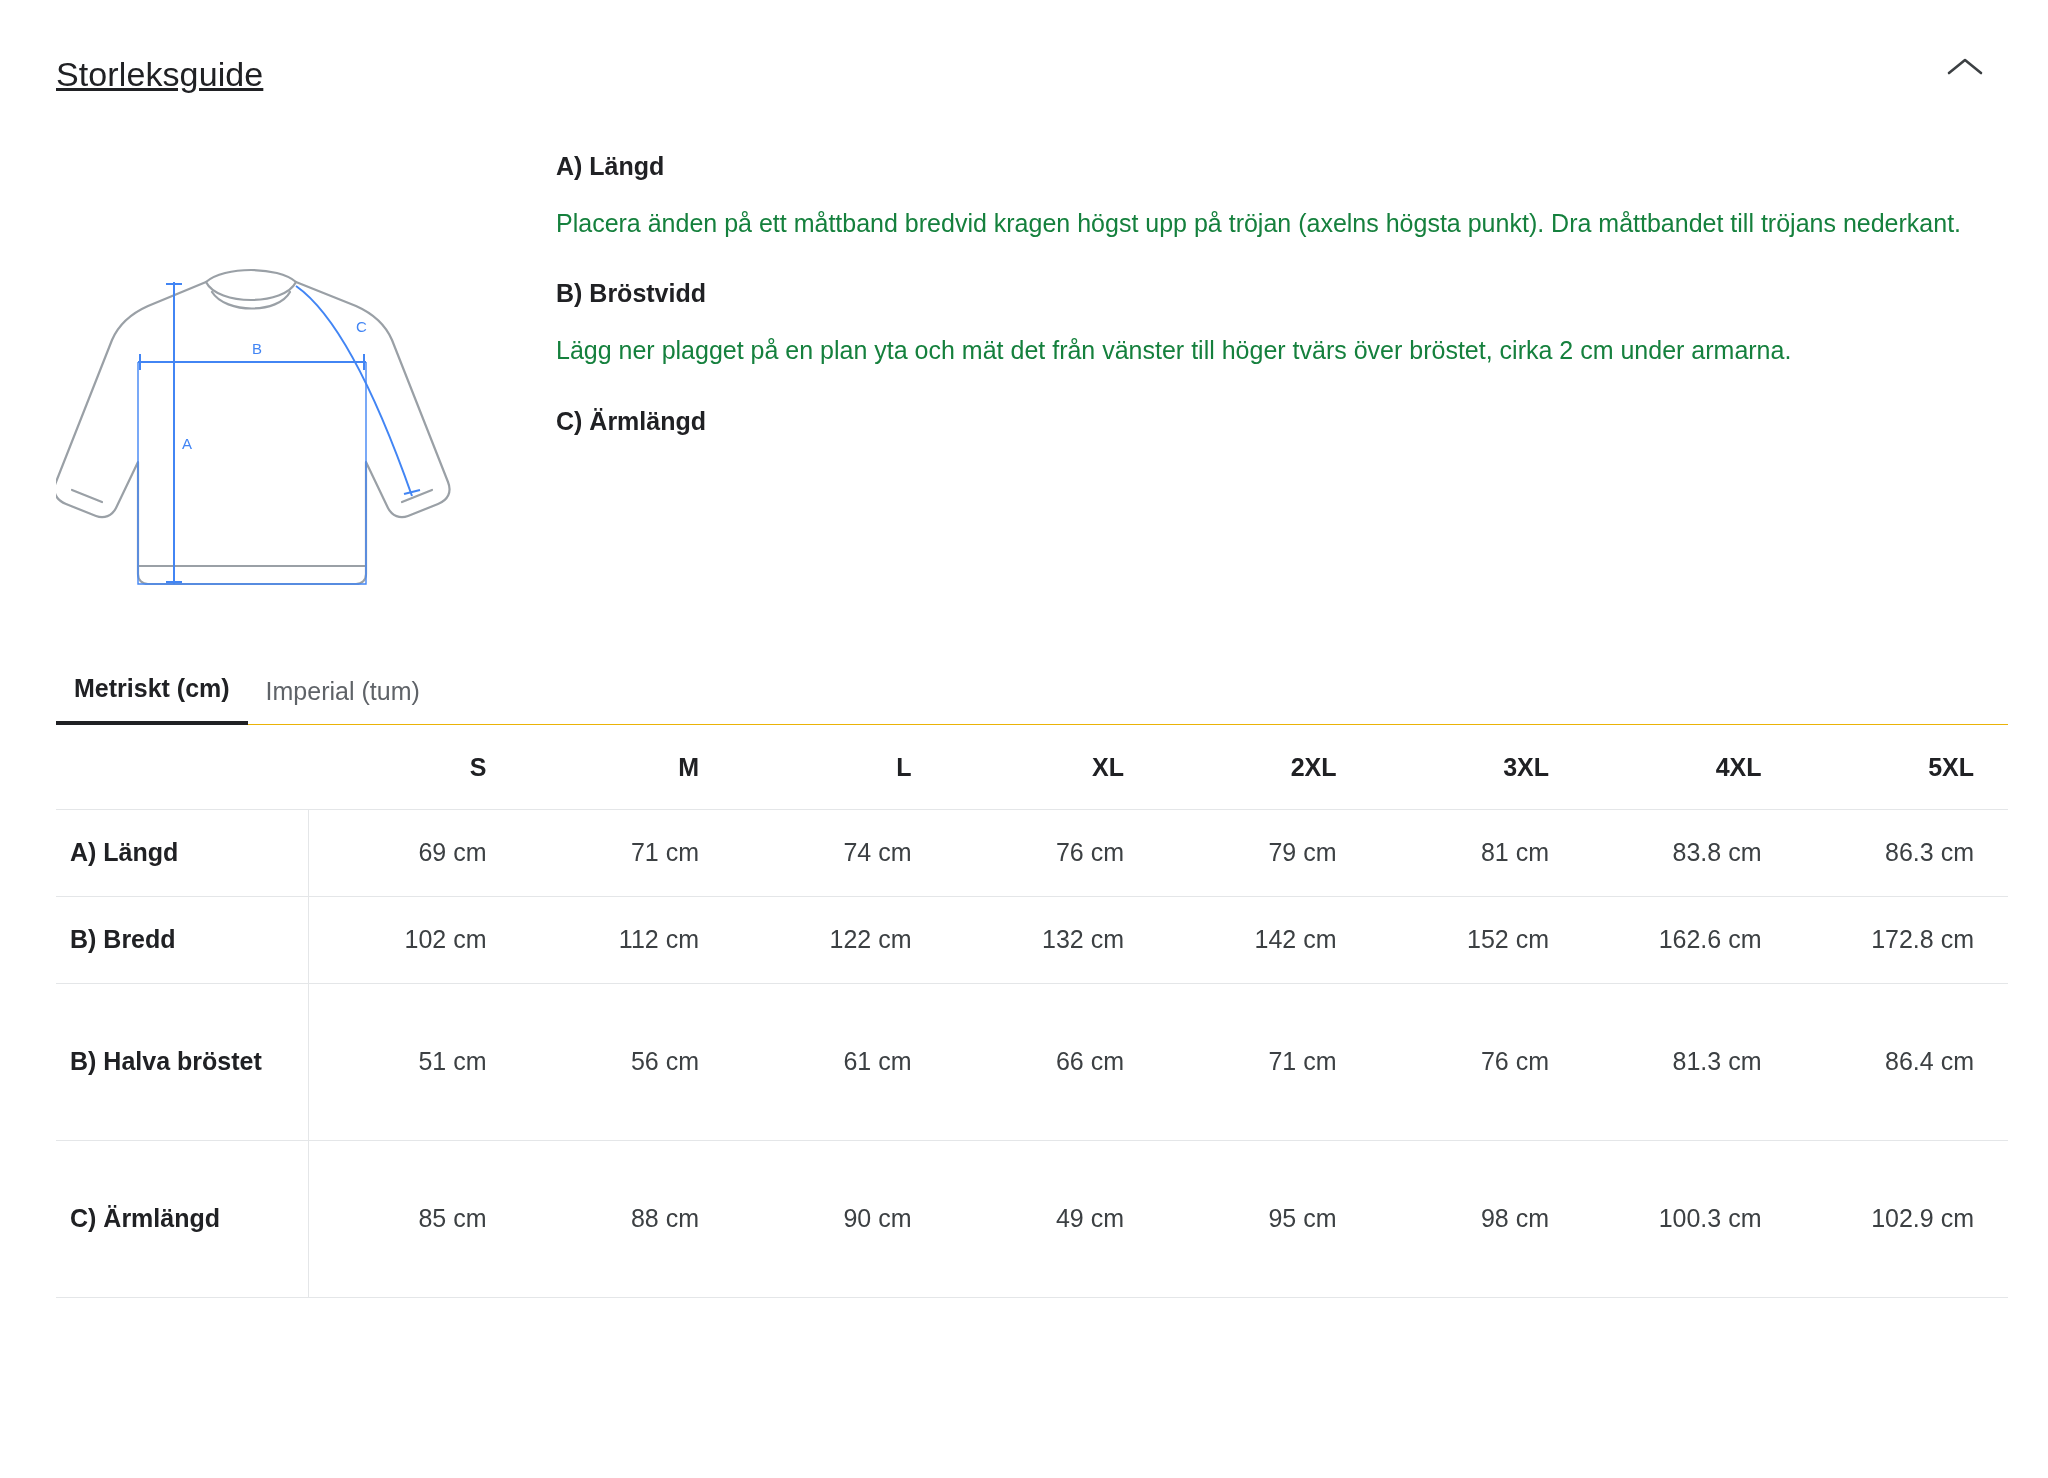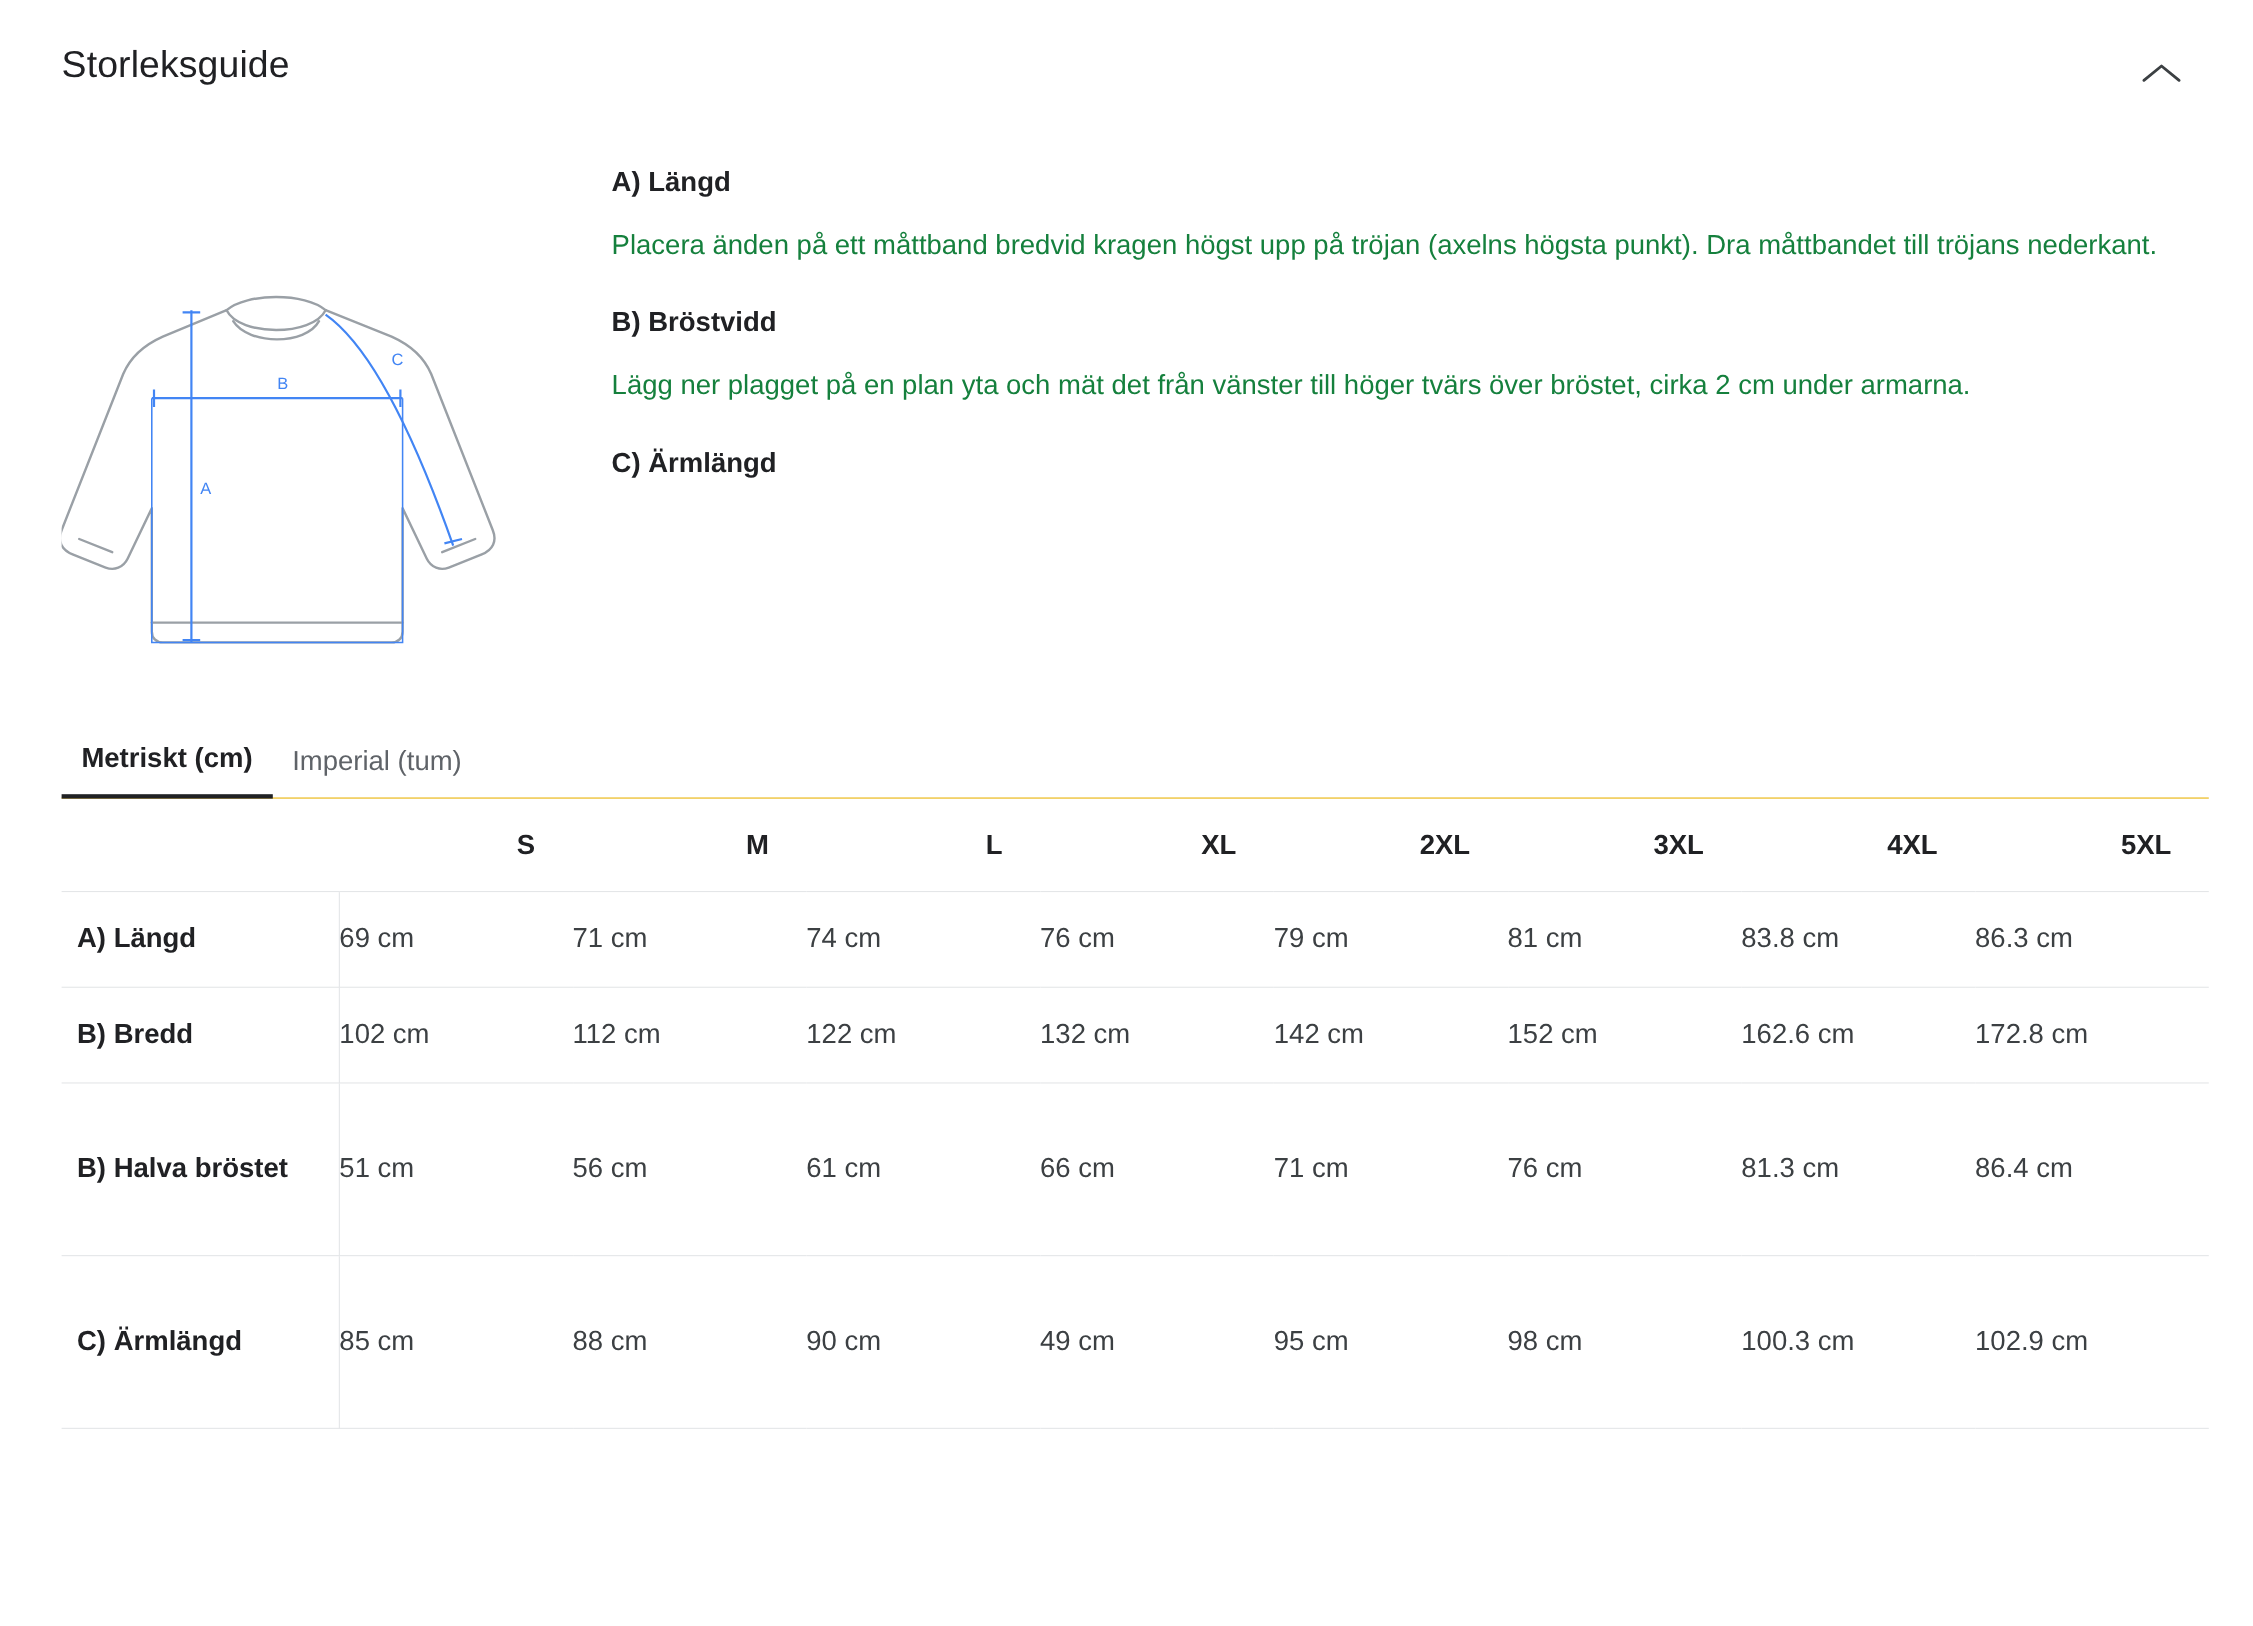--- a/index.html
+++ b/index.html
@@ -18,23 +18,24 @@
     position: relative;
     width: 2048px;
     height: 1478px;
     box-sizing: border-box;
     padding: 0 40px;
   }
 
   
   .header {
     display: flex;
-    align-items: flex-start;
+    align-items: flex-end;
     justify-content: space-between;
     padding: 40px 16px 0 16px;
+    text-decoration: underline;
   }
   .header-title {
     font-size: 34px;
     font-weight: 400;
     color: #202124;
     letter-spacing: 0.1px;
   }
   .collapse-btn {
     width: 54px;
     height: 54px;
@@ -135,21 +136,21 @@
   }
   table.size-table tbody th {
     text-align: left;
     font-weight: 700;
     color: #202124;
     padding: 26px 10px 26px 14px;
     line-height: 1.35;
     border-right: 1px solid #e4e6e8;
   }
   table.size-table tbody td {
-    text-align: left;
+    text-align: right;
     padding: 26px 34px 26px 0;
     line-height: 1.35;
   }
   tr.tall th, tr.tall td { height: 104px; }
 </style>
 </head>
 <body>
 
 <div class="page">
 

